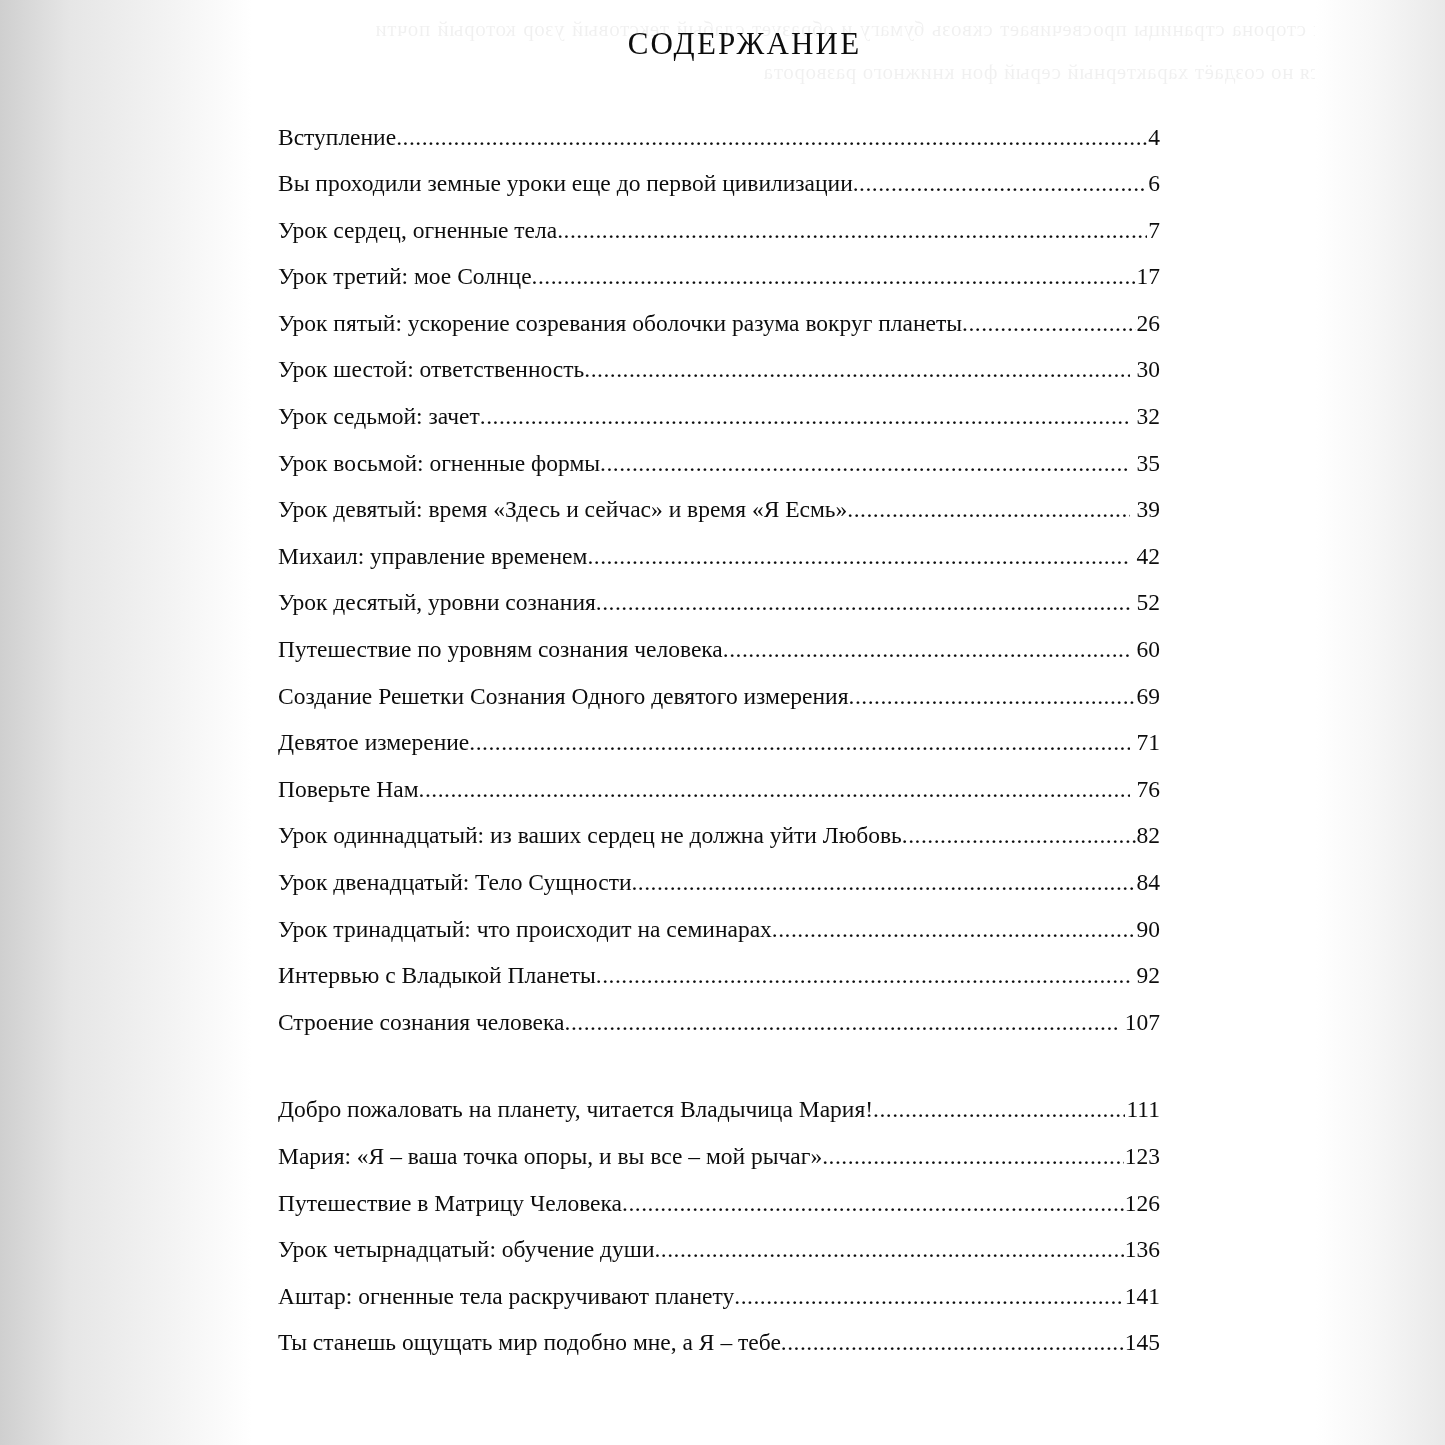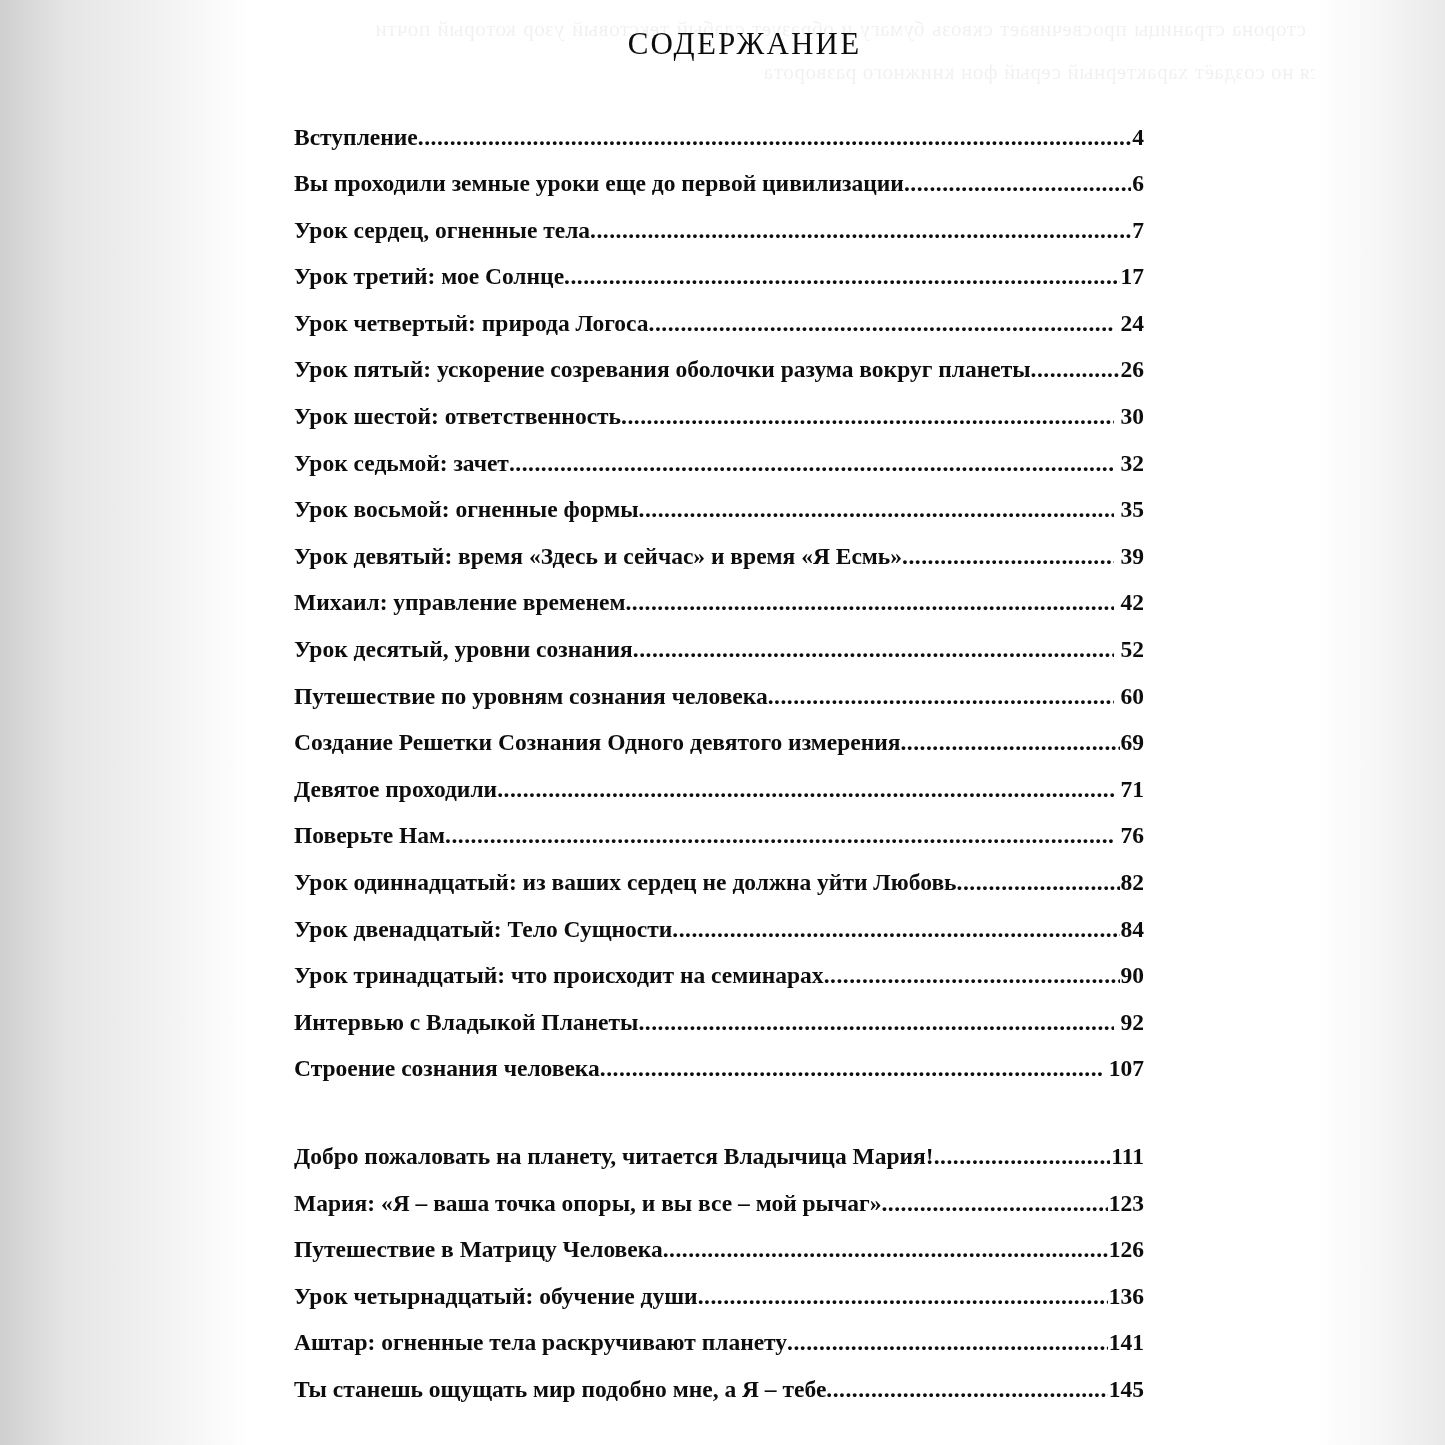--- a/index.html
+++ b/index.html
@@ -66,24 +66,23 @@
     font-size: 31px;
     letter-spacing: 2.2px;
     margin: 0 0 0 44px;
     padding-top: 12px;
   }
   .toc {
     margin: 52px 0 0 0;
     padding: 0 285px 0 278px;
   }
   .toc-group {
-    margin: 16px;
+    margin: 0;
     padding: 0;
     list-style: none;
-    font-weight: bold;
   }
   .toc-group.gap-top {
     margin-top: 41px;
   }
   .toc-entry {
     display: flex;
     align-items: baseline;
     font-size: 23.5px;
     line-height: 1.0;
     padding: 11.5px 0 11.6px 0;
@@ -138,25 +137,20 @@
         <li class="toc-entry">
           <span class="label">Урок сердец, огненные тела</span>
           <span class="leader"></span>
           <span class="page-num">7</span>
         </li>
         <li class="toc-entry">
           <span class="label">Урок третий: мое Солнце</span>
           <span class="leader"></span>
           <span class="page-num">17</span>
         </li>
-        <li class="toc-entry spaced">
-          <span class="label">Урок четвертый: природа Логоса</span>
-          <span class="leader"></span>
-          <span class="page-num">24</span>
-        </li>
         <li class="toc-entry">
           <span class="label">Урок пятый: ускорение созревания оболочки разума вокруг планеты</span>
           <span class="leader"></span>
           <span class="page-num">26</span>
         </li>
         <li class="toc-entry spaced">
           <span class="label">Урок шестой: ответственность</span>
           <span class="leader"></span>
           <span class="page-num">30</span>
         </li>
@@ -189,21 +183,21 @@
           <span class="label">Путешествие по уровням сознания человека</span>
           <span class="leader"></span>
           <span class="page-num">60</span>
         </li>
         <li class="toc-entry">
           <span class="label">Создание Решетки Сознания Одного девятого измерения</span>
           <span class="leader"></span>
           <span class="page-num">69</span>
         </li>
         <li class="toc-entry spaced">
-          <span class="label">Девятое проходили</span>
+          <span class="label">Девятое измерение</span>
           <span class="leader"></span>
           <span class="page-num">71</span>
         </li>
         <li class="toc-entry spaced">
           <span class="label">Поверьте Нам</span>
           <span class="leader"></span>
           <span class="page-num">76</span>
         </li>
         <li class="toc-entry">
           <span class="label">Урок одиннадцатый: из ваших сердец не должна уйти Любовь</span>

